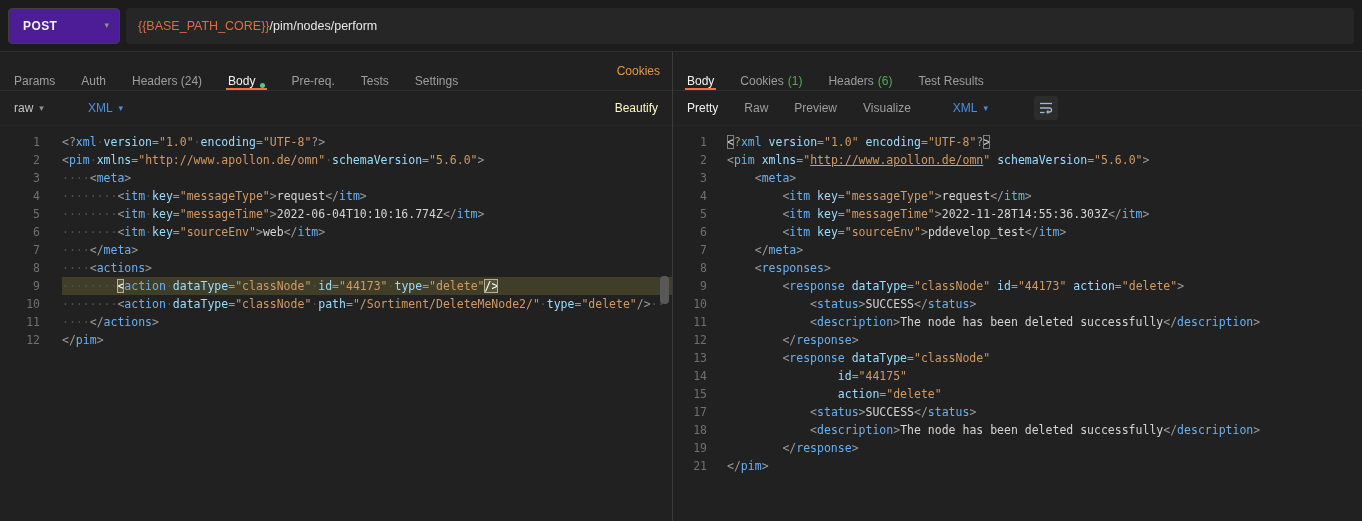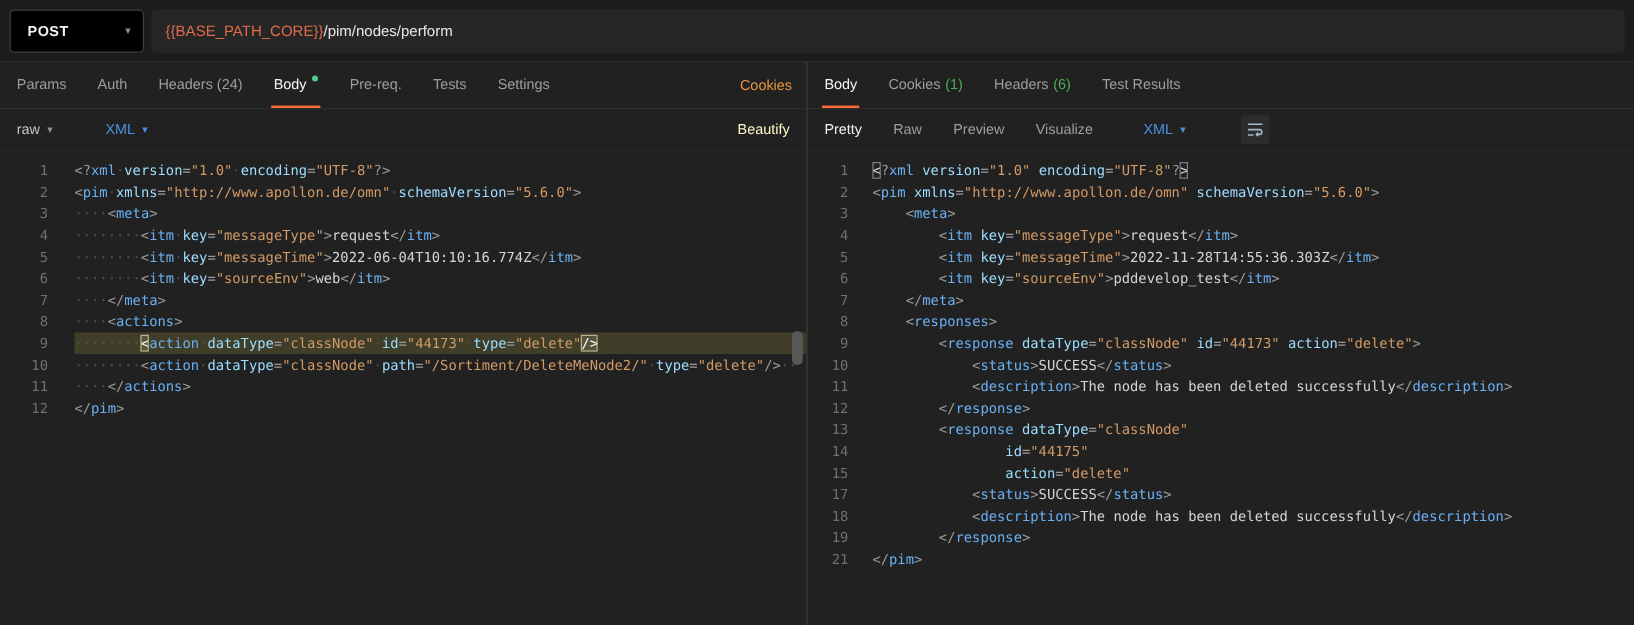--- a/index.html
+++ b/index.html
@@ -2,21 +2,21 @@
 <html><head>
 <meta charset="utf-8">
 <style>
   html,body{margin:0;padding:0;background:#141414;}
   .app{width:1362px;height:521px;background:#212121;overflow:hidden;position:relative;
        font-family:"Liberation Sans",sans-serif;color:#cfcfcf;}
 
   
   .request-bar{height:52px;box-sizing:border-box;display:flex;align-items:center;
                padding:0 8px;gap:6px;background:#1c1c1c;border-bottom:1px solid #2e2e2e;}
-  .method-select{width:112px;height:36px;box-sizing:border-box;background:#000000;
+  .method-select{width:112px;height:36px;box-sizing:border-box;background:#4c1d95;
                  border:1px solid #3f3f3f;border-radius:4px;display:flex;align-items:center;
                  justify-content:space-between;padding:0 10px 0 14px;cursor:pointer;}
   .method-label{color:#f2f2f2;font-weight:700;font-size:12px;letter-spacing:.4px;}
   .chev{color:#8f8f8f;font-size:9px;line-height:1;}
   .chev.blue{color:#4a90e2;}
   .url-input{flex:1;height:36px;background:#262626;border-radius:4px;display:flex;
              align-items:center;padding:0 12px;font-size:12.5px;}
   .url-var{color:#e06c4a;}
   .url-path{color:#e8e8e8;}
 
@@ -24,21 +24,21 @@
   .panels{display:flex;height:469px;}
   .panel{display:flex;flex-direction:column;min-width:0;}
   .panel.left{width:672px;flex:none;}
   .panel.right{flex:1;}
   .vdivider{width:1px;background:#3c3c3c;}
 
   
   .tabbar{height:39px;box-sizing:border-box;display:flex;align-items:stretch;
           padding:0 12px;border-bottom:1px solid #2e2e2e;font-size:12px;color:#9e9e9e;}
   .tabs{display:flex;align-items:stretch;}
-  .tab{display:flex;align-items:center;padding:0 2px;margin-right:22px;cursor:pointer;
+  .tab{display:flex;align-items:flex-end;padding:0 2px;margin-right:22px;cursor:pointer;
        border-bottom:2px solid transparent;white-space:nowrap;}
   .tab.active{color:#f5f5f5;border-bottom-color:#ff6c37;}
   .tab .count{color:#4caf50;margin-left:4px;}
   .tab .dot{width:5px;height:5px;border-radius:50%;background:#49cc90;margin-left:5px;margin-top:-9px;}
   .spacer{flex:1;}
   .cookies-link{display:flex;align-items:center;color:#e8973f;cursor:pointer;}
 
   .status-group{display:flex;align-items:center;gap:15px;font-size:11.5px;}
   .stat{color:#4caf50;white-space:nowrap;}
   .globe{display:flex;align-items:center;cursor:pointer;}
@@ -65,21 +65,21 @@
   .editor.right-ed .num{width:34px;}
   .editor.right-ed .code{margin-left:20px;}
   .code{flex:1;white-space:pre;color:#d4d4d4;}
   .tok{white-space:pre;}
   .tok.p{color:#9a9a9a;}
   .tok.t{color:#6ab0f3;}
   .tok.a{color:#9cdcfe;}
   .tok.s{color:#d19a66;}
   .tok.x{color:#d4d4d4;margin-top:20px;}
   .tok.w{color:#515151;}
-  .tok.u{color:#d19a66;}
+  .tok.u{color:#d19a66;text-decoration:underline;}
   .tok.b{color:#d8d8d8;outline:1px solid #808080;outline-offset:-1px;}
   .code-line.hl .code{background:#403e28;}
   .code-line.hl .tok.b{outline:1px solid #b5b58a;background:#55533a;color:#ffffff;}
   .scroll-thumb{position:absolute;right:3px;top:150px;width:9px;height:28px;
                 background:#585858;border-radius:4px;cursor:pointer;}
 </style>
 </head>
 <body>
 
 <div class="app">

